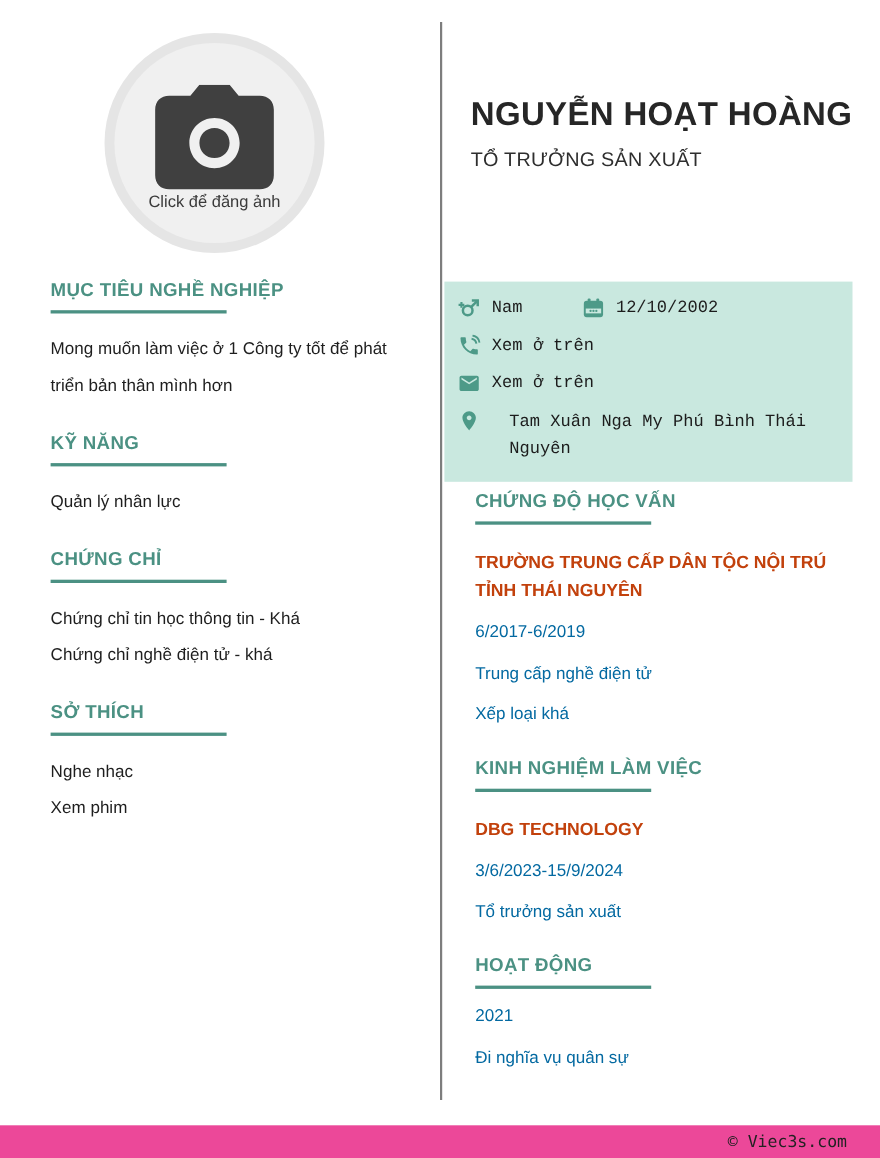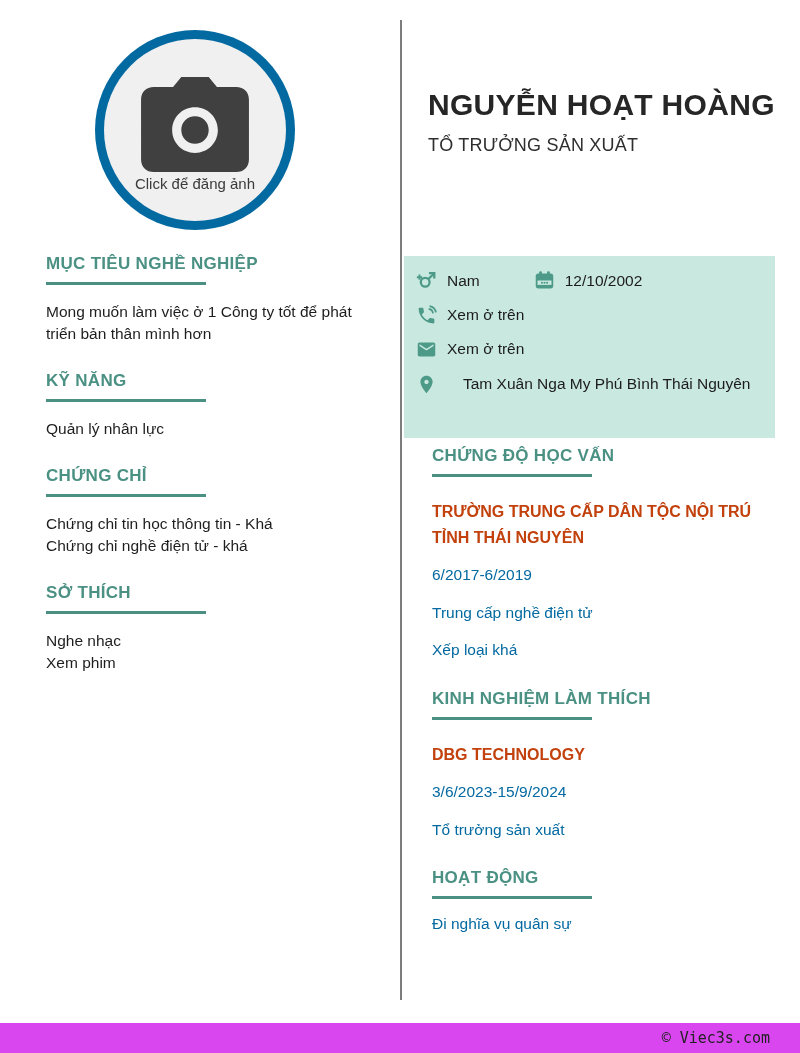--- a/index.html
+++ b/index.html
@@ -13,21 +13,21 @@
     background: #ffffff;
     overflow: hidden;
   }
 
   
   .photo-wrap {
     position: absolute;
     left: 95px; top: 30px;
     width: 200px; height: 200px;
     border-radius: 50%;
-    background: #0369a1;
+    background: #e5e5e5;
     display: flex; align-items: center; justify-content: center;
     cursor: pointer;
   }
   .photo-inner {
     width: 182px; height: 182px;
     border-radius: 50%;
     background: #f0f0f0;
     display: flex; flex-direction: column; align-items: center; justify-content: center;
   }
   .photo-inner svg { display: block; margin-top: 8px; }
@@ -49,21 +49,21 @@
   
   .info-box {
     position: absolute;
     left: 404px; top: 256px;
     width: 371px; height: 182px;
     background: #c9e8df;
     padding: 13px 12px 10px 12px;
     font-size: 15.5px;
     color: #1c1c1c;
   }
-  .info-row { display: flex; align-items: center; margin-bottom: 11px; }
+  .info-row { display: flex; align-items: flex-start; margin-bottom: 11px; font-family: Liberation Mono, monospace; }
   .info-row:last-child { margin-bottom: 0; gap: 16px; }
   .info-icon { width: 21px; height: 21px; flex: 0 0 21px; margin-right: 10px; margin-top: 1px; }
   .info-pair { display: flex; flex: 1; }
   .info-cell { display: flex; align-items: flex-start; }
   .info-cell.second { margin-left: 54px; }
   .info-text { line-height: 23px; }
   .info-text.wrap { max-width: 300px; line-height: 25px; }
 
   
   .col-left  { position: absolute; left: 46px;  top: 254px; width: 336px; }
@@ -73,42 +73,42 @@
     font-size: 17px; font-weight: 700;
     color: #4b9183; letter-spacing: 0.3px;
   }
   .section-underline {
     width: 160px; height: 3px;
     background: #4b9183;
     margin-top: 8px;
   }
   .section-body {
     margin-top: 16px;
-    font-size: 15.5px; line-height: 22px;
+    font-size: 15.5px; line-height: 33px;
     color: #1e1e1e;
     white-space: pre-line;
   }
   .entry-title {
     margin-top: 22px;
     font-size: 16px; font-weight: 700;
     color: #c2410c; line-height: 25.5px;
     text-transform: uppercase;
   }
   .entry-line {
     margin-top: 12px;
     font-size: 15.5px; line-height: 25.5px;
     color: #0369a1;
   }
 
   
   .footer-bar {
     position: absolute;
     left: 0; top: 1023px;
     width: 800px; height: 30px;
-    background: #d946ef;
+    background: #ec4899;
     display: flex; align-items: center; justify-content: flex-end;
     padding-right: 30px;
   }
   .footer-text {
     font-family: "DejaVu Sans Mono", monospace;
     font-size: 15px; color: #222;
   }
 </style>
 </head>
 <body>
@@ -207,29 +207,30 @@
   <div class="col-right">
     <div class="section">
       <div class="section-heading">CHỨNG ĐỘ HỌC VẤN</div>
       <div class="section-underline"></div>
       <div class="entry-title">TRƯỜNG TRUNG CẤP DÂN TỘC NỘI TRÚ TỈNH THÁI NGUYÊN</div>
       <div class="entry-line">6/2017-6/2019</div>
       <div class="entry-line">Trung cấp nghề điện tử</div>
       <div class="entry-line">Xếp loại khá</div>
     </div>
     <div class="section">
-      <div class="section-heading">KINH NGHIỆM LÀM THÍCH</div>
+      <div class="section-heading">KINH NGHIỆM LÀM VIỆC</div>
       <div class="section-underline"></div>
       <div class="entry-title">DBG TECHNOLOGY</div>
       <div class="entry-line">3/6/2023-15/9/2024</div>
       <div class="entry-line">Tổ trưởng sản xuất</div>
     </div>
     <div class="section">
       <div class="section-heading">HOẠT ĐỘNG</div>
       <div class="section-underline"></div>
+      <div class="entry-line">2021</div>
       <div class="entry-line">Đi nghĩa vụ quân sự</div>
     </div>
   </div>
 
   <div class="footer-bar">
     <span class="footer-text">© Viec3s.com</span>
   </div>
 
 </div>
 

